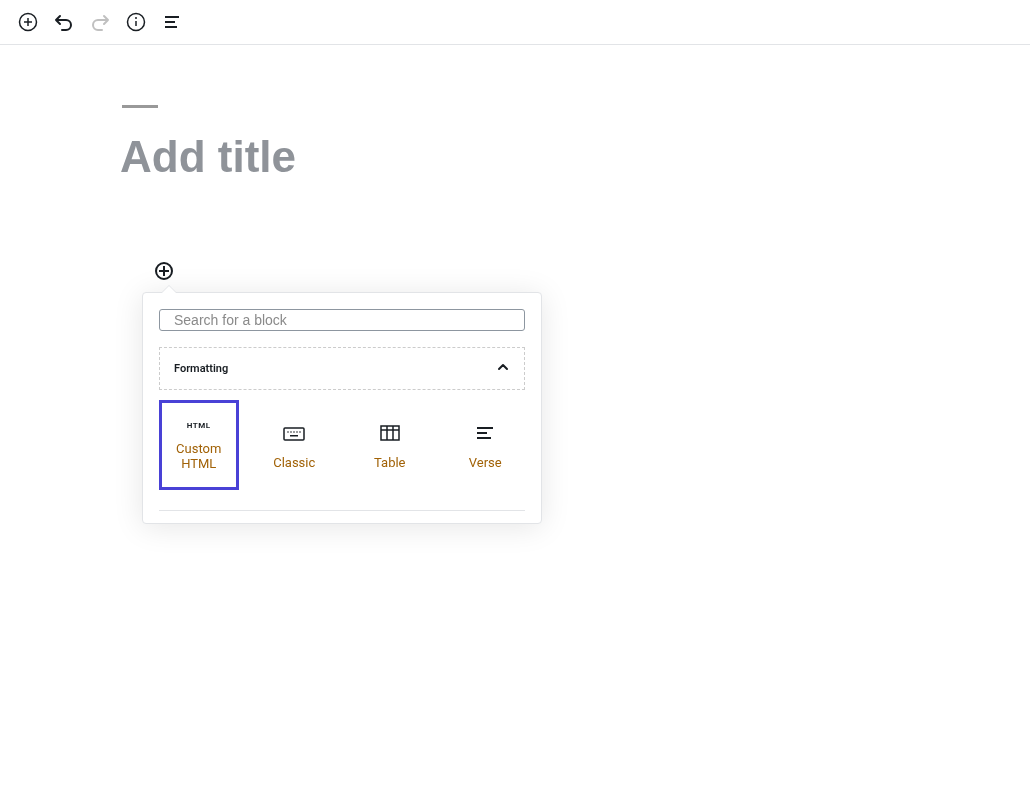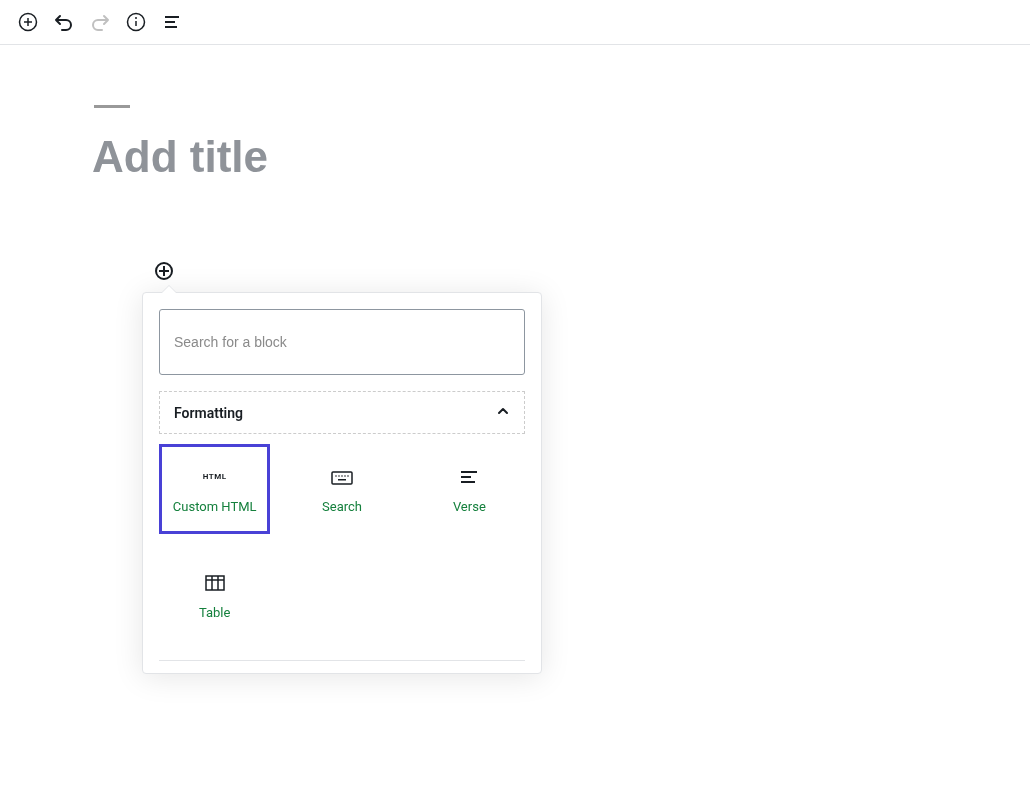--- a/index.html
+++ b/index.html
@@ -29,21 +29,21 @@
       justify-content: center;
       cursor: pointer;
       color: #191e23;
     }
     .toolbar-btn.disabled {
       color: #c0c0c0;
       cursor: default;
     }
     .editor-area {
       padding-top: 60px;
-      padding-left: 92px;
+      padding-left: 120px;
     }
     .title-decoration {
       width: 36px;
       height: 3px;
       background: #999;
       margin-bottom: 24px;
       margin-left: 2px;
     }
     .title-input {
       font-size: 44px;
@@ -101,50 +101,50 @@
       left: 19px;
       width: 0;
       height: 0;
       border-left: 7px solid transparent;
       border-right: 7px solid transparent;
       border-bottom: 7px solid #fff;
     }
     .search-input {
       width: calc(100% - 32px);
       margin: 16px;
-      padding: 24px 14px;
+      padding: 2px 14px;
       border: 1px solid #8d96a0;
       border-radius: 3px;
       font-size: 14px;
       color: #666;
       outline: none;
     }
     .search-input::placeholder {
       color: #8a8a8a;
     }
     .category-header {
       margin: 0 16px;
       padding: 12px 14px;
       border: 1px dashed #ccc;
       display: flex;
       justify-content: space-between;
       align-items: center;
       cursor: pointer;
-      font-size: 14px;
+      font-size: 11px;
       font-weight: 600;
       color: #191e23;
       gap: 36px;
     }
     .chevron-icon {
       font-size: 14px;
       font-weight: bold;
     }
     .block-grid {
       display: grid;
-      grid-template-columns: repeat(3, 1fr);
+      grid-template-columns: repeat(4, 1fr);
       gap: 16px;
       padding: 10px 16px 20px;
     }
     .block-item {
       display: flex;
       flex-direction: column;
       align-items: center;
       justify-content: center;
       padding: 16px 8px;
       cursor: pointer;
@@ -157,21 +157,21 @@
     .block-icon {
       margin-bottom: 10px;
       height: 24px;
       display: flex;
       align-items: center;
       justify-content: center;
       color: #191e23;
     }
     .block-label {
       font-size: 13px;
-      color: #15803d;
+      color: #a16207;
     }
     .divider-bottom {
       margin: 0 16px 12px;
       border: none;
       border-top: 1px solid #e2e4e7;
     }
     .html-badge {
       font-size: 8px;
       font-weight: 700;
       letter-spacing: 0.5px;
@@ -250,38 +250,38 @@
         <svg width="24" height="18" viewBox="0 0 24 18">
             <rect x="2" y="4" width="20" height="12" rx="1" fill="none" stroke="currentColor" stroke-width="1.5"></rect>
             <circle cx="6" cy="8" r="0.8" fill="currentColor"></circle>
             <circle cx="9" cy="8" r="0.8" fill="currentColor"></circle>
             <circle cx="12" cy="8" r="0.8" fill="currentColor"></circle>
             <circle cx="15" cy="8" r="0.8" fill="currentColor"></circle>
             <circle cx="18" cy="8" r="0.8" fill="currentColor"></circle>
             <rect x="8" y="11" width="8" height="1.5" fill="currentColor"></rect>
           </svg>
       </div>
-      <div class="block-label">Search</div>
-    </div>
-    <div class="block-item">
-      <div class="block-icon">
-        <svg width="20" height="16" viewBox="0 0 20 16">
-            <line x1="2" y1="3" x2="18" y2="3" stroke="currentColor" stroke-width="2"></line>
-            <line x1="2" y1="8" x2="12" y2="8" stroke="currentColor" stroke-width="2"></line>
-            <line x1="2" y1="13" x2="16" y2="13" stroke="currentColor" stroke-width="2"></line>
-          </svg>
-      </div>
-      <div class="block-label">Verse</div>
+      <div class="block-label">Classic</div>
     </div>
     <div class="block-item">
       <div class="block-icon">
         <svg width="22" height="18" viewBox="0 0 22 18">
             <rect x="2" y="2" width="18" height="14" fill="none" stroke="currentColor" stroke-width="1.5"></rect>
             <line x1="2" y1="6" x2="20" y2="6" stroke="currentColor" stroke-width="1.5"></line>
             <line x1="8" y1="2" x2="8" y2="16" stroke="currentColor" stroke-width="1.5"></line>
             <line x1="14" y1="2" x2="14" y2="16" stroke="currentColor" stroke-width="1.5"></line>
           </svg>
       </div>
       <div class="block-label">Table</div>
     </div>
+    <div class="block-item">
+      <div class="block-icon">
+        <svg width="20" height="16" viewBox="0 0 20 16">
+            <line x1="2" y1="3" x2="18" y2="3" stroke="currentColor" stroke-width="2"></line>
+            <line x1="2" y1="8" x2="12" y2="8" stroke="currentColor" stroke-width="2"></line>
+            <line x1="2" y1="13" x2="16" y2="13" stroke="currentColor" stroke-width="2"></line>
+          </svg>
+      </div>
+      <div class="block-label">Verse</div>
+    </div>
   </div>
   <hr class="divider-bottom">
 </div>
 
 </body></html>

